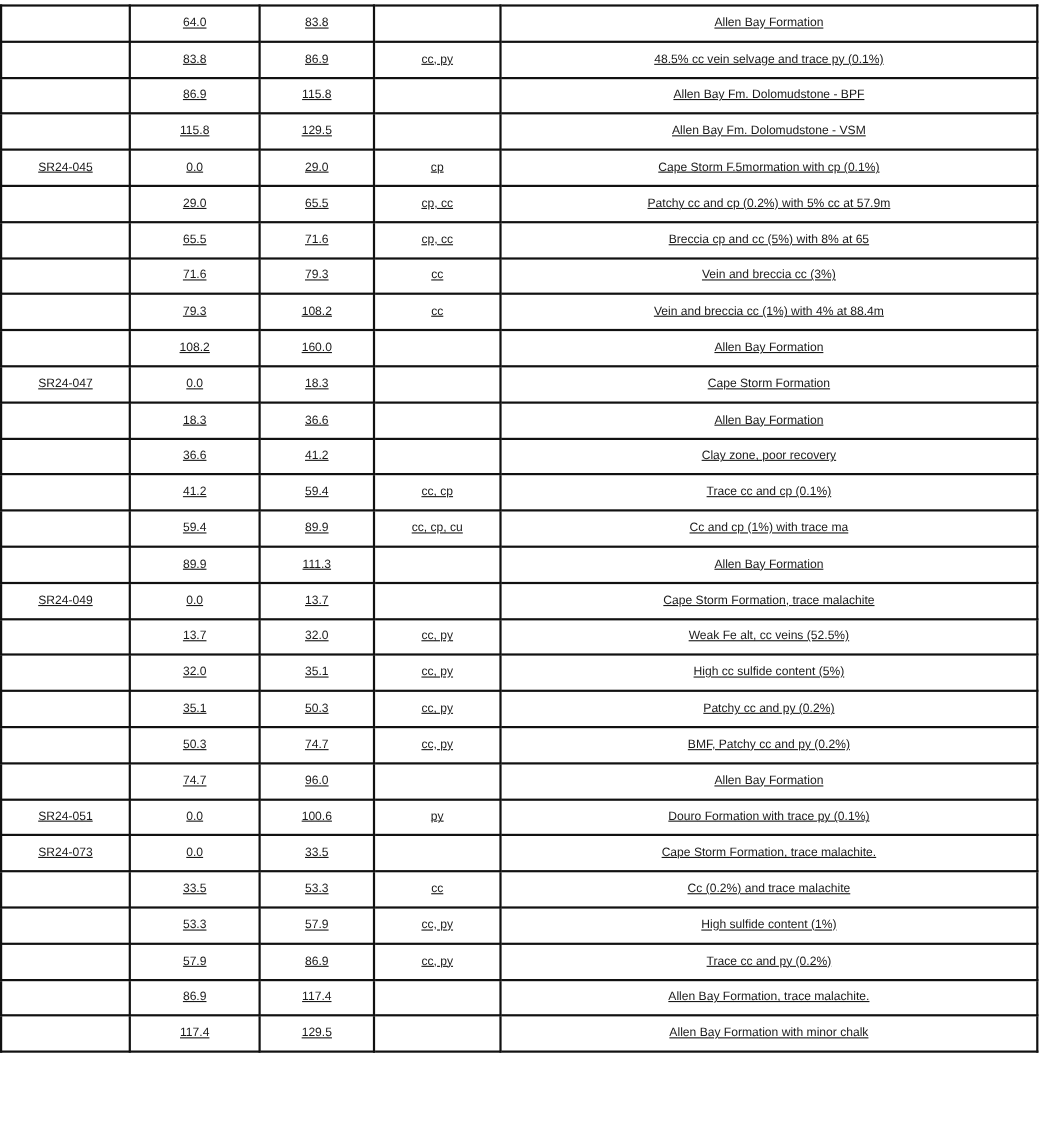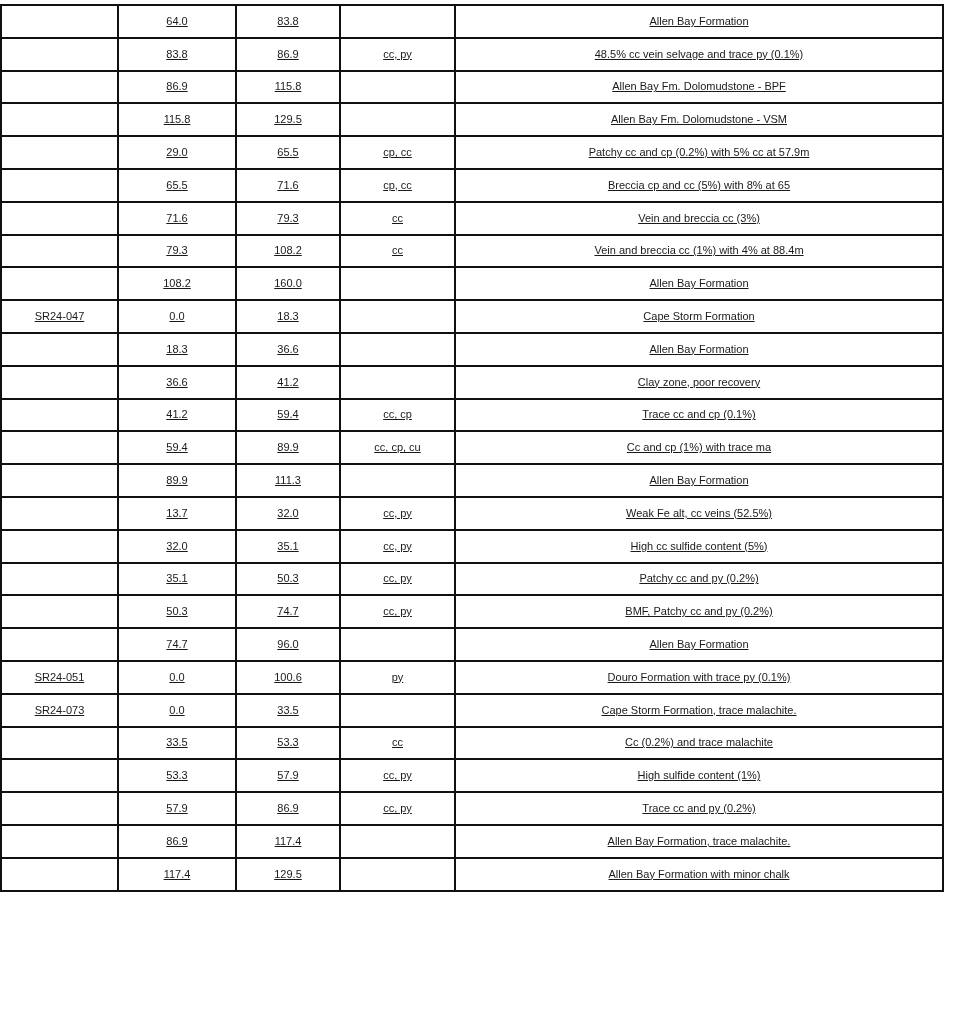--- a/index.html
+++ b/index.html
@@ -75,20 +75,27 @@
         <td>Allen Bay Fm. Dolomudstone - BPF</td>
       </tr>
       <tr>
         <td></td>
         <td>115.8</td>
         <td>129.5</td>
         <td></td>
         <td>Allen Bay Fm. Dolomudstone - VSM</td>
       </tr>
       <tr>
+        <td>SR24-045</td>
+        <td>0.0</td>
+        <td>29.0</td>
+        <td>cp</td>
+        <td>Cape Storm F.5mormation with cp (0.1%)</td>
+      </tr>
+      <tr>
         <td></td>
         <td>29.0</td>
         <td>65.5</td>
         <td>cp, cc</td>
         <td>Patchy cc and cp (0.2%) with 5% cc at 57.9m</td>
       </tr>
       <tr>
         <td></td>
         <td>65.5</td>
         <td>71.6</td>
@@ -152,20 +159,27 @@
         <td>Cc and cp (1%) with trace ma</td>
       </tr>
       <tr>
         <td></td>
         <td>89.9</td>
         <td>111.3</td>
         <td></td>
         <td>Allen Bay Formation</td>
       </tr>
       <tr>
+        <td>SR24-049</td>
+        <td>0.0</td>
+        <td>13.7</td>
+        <td></td>
+        <td>Cape Storm Formation, trace malachite</td>
+      </tr>
+      <tr>
         <td></td>
         <td>13.7</td>
         <td>32.0</td>
         <td>cc, py</td>
         <td>Weak Fe alt, cc veins (52.5%)</td>
       </tr>
       <tr>
         <td></td>
         <td>32.0</td>
         <td>35.1</td>

